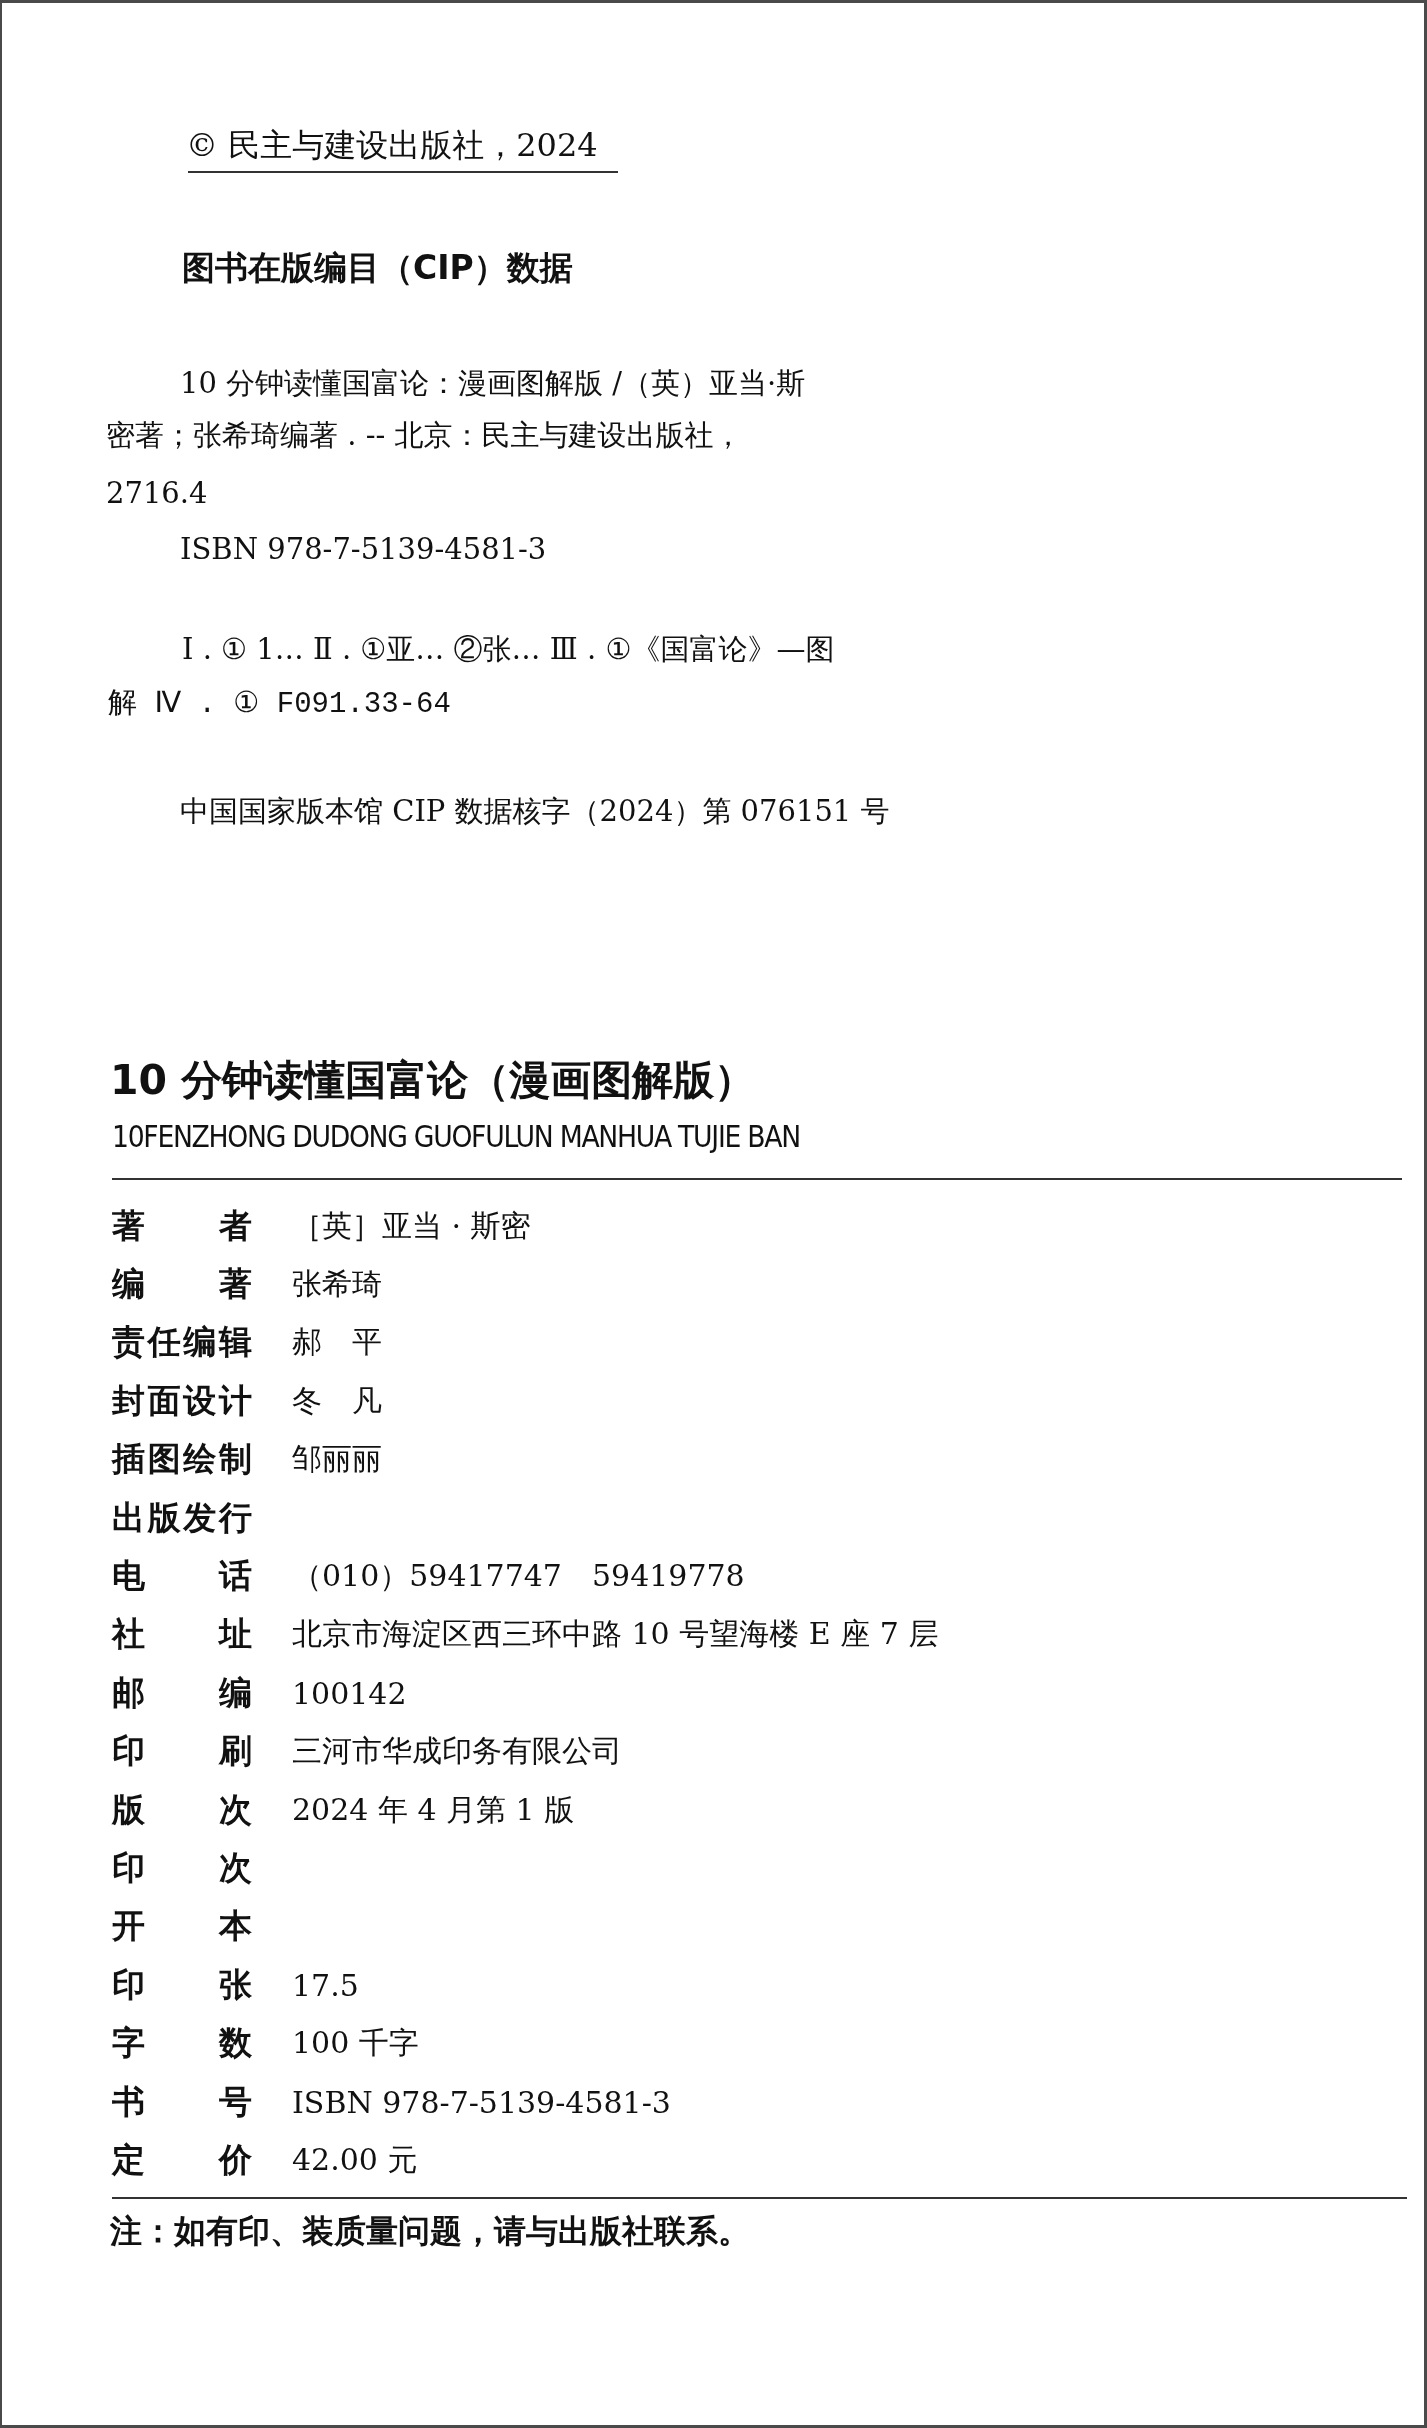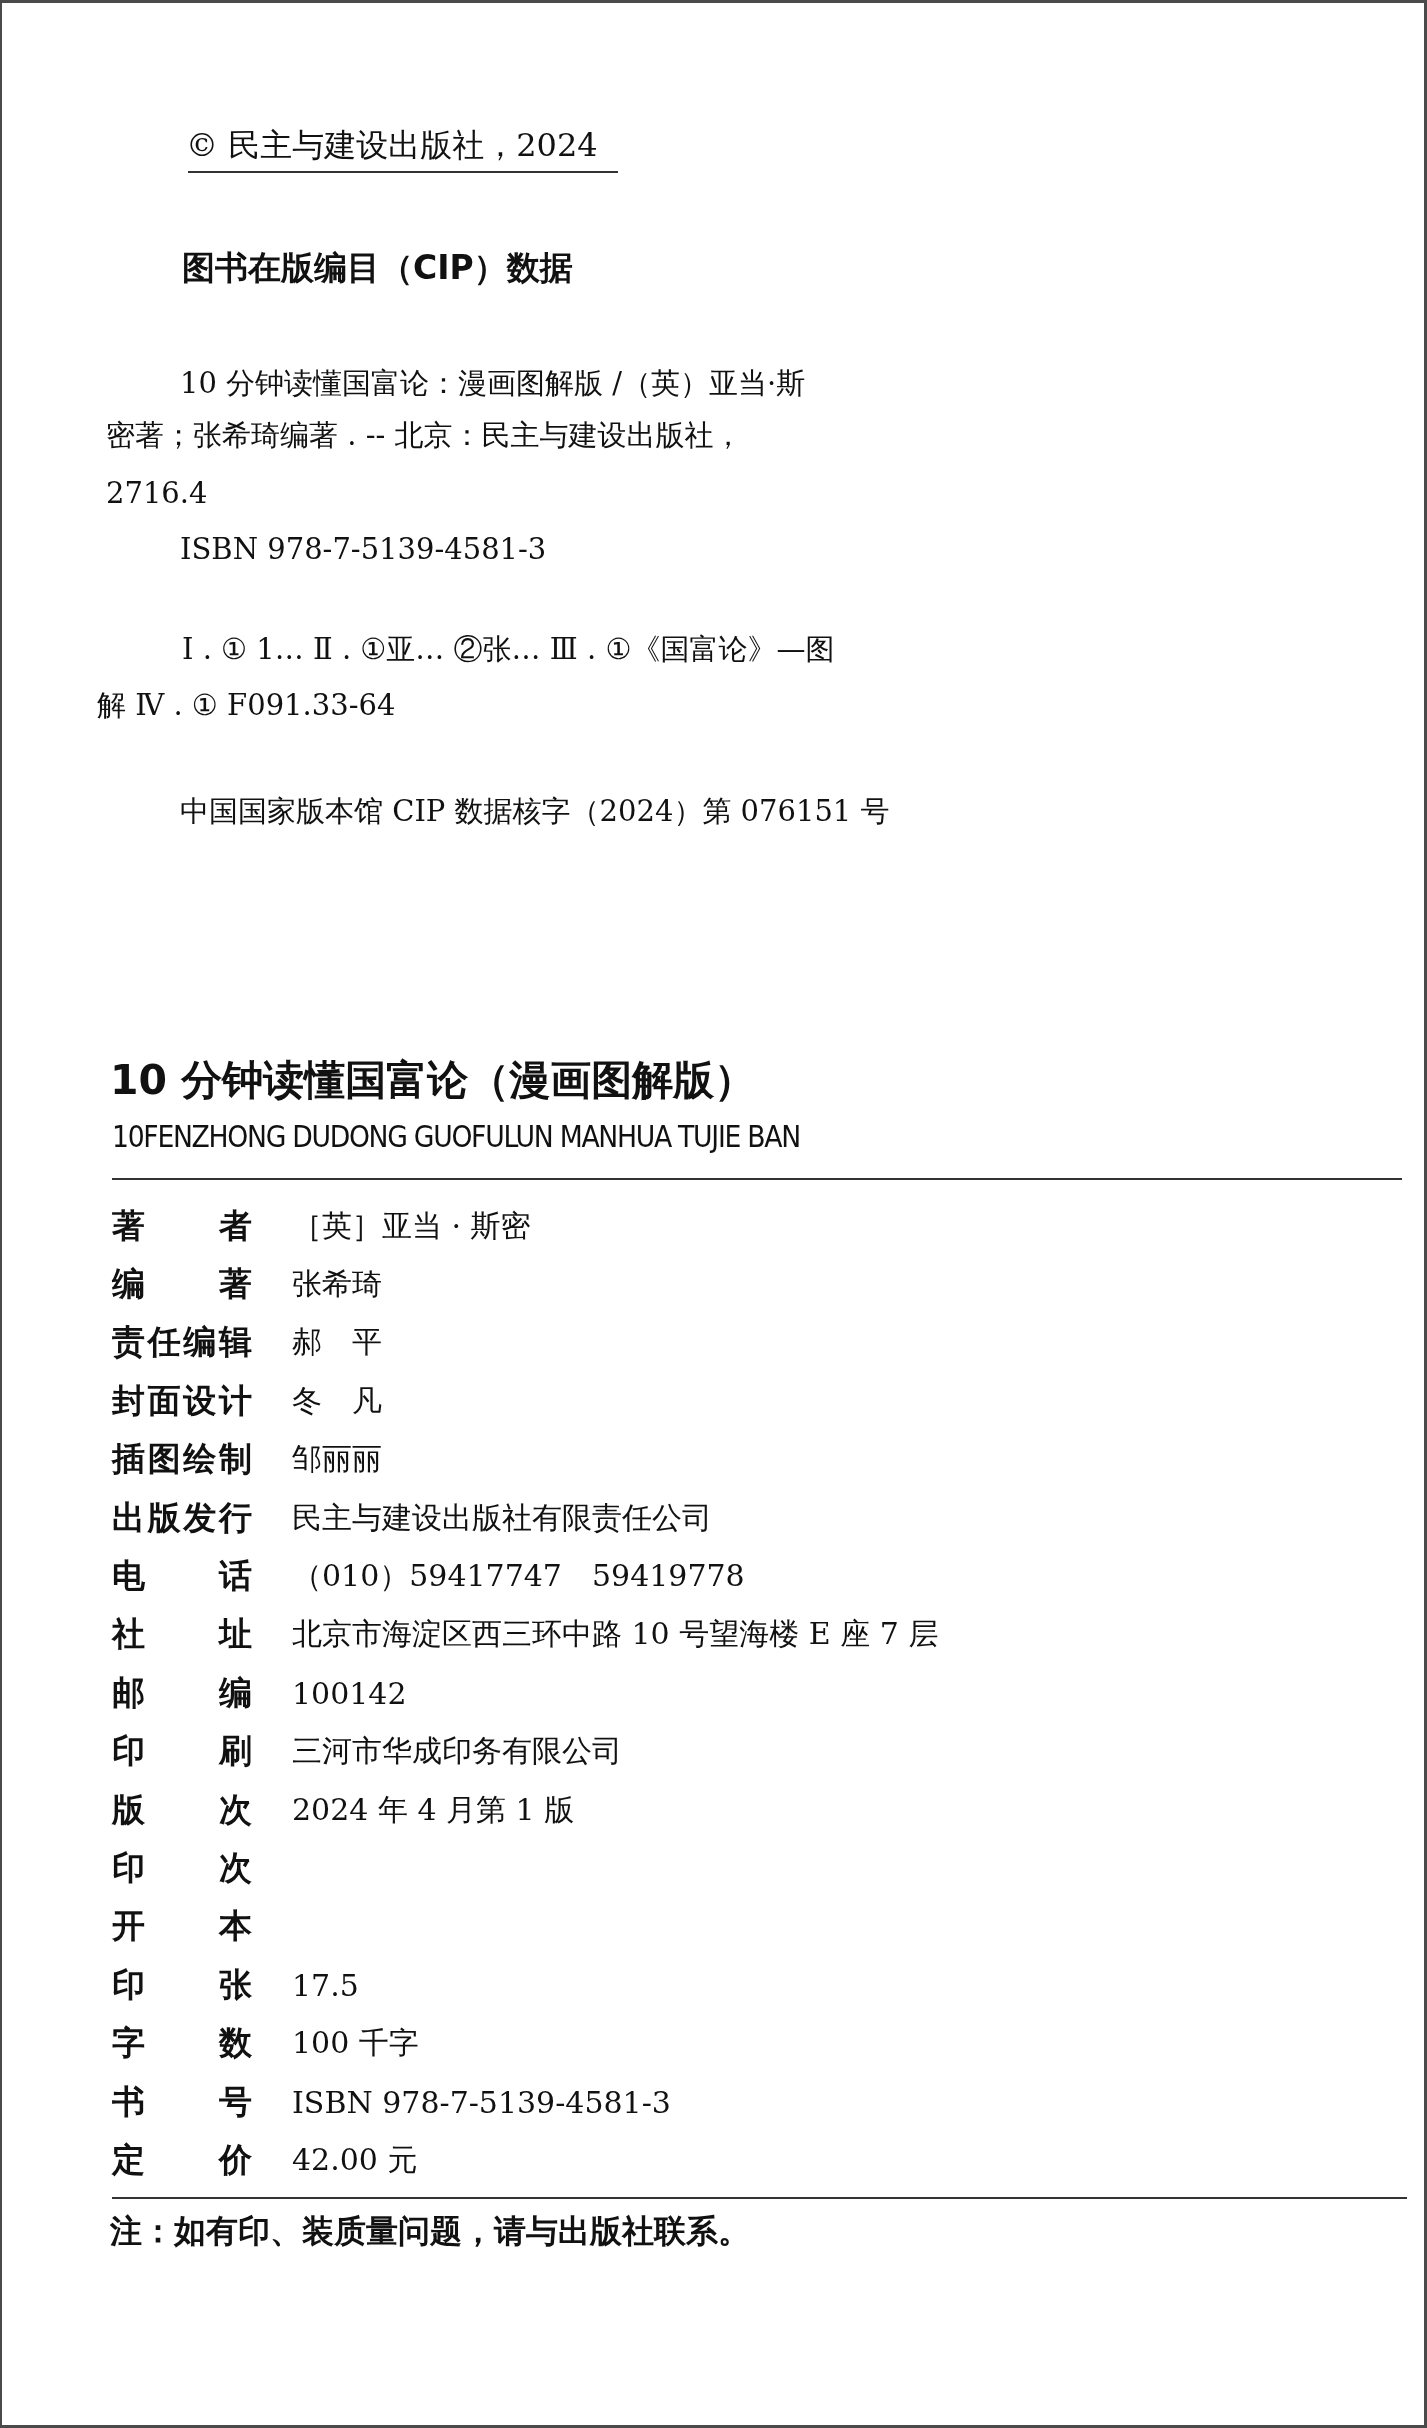--- a/index.html
+++ b/index.html
@@ -51,21 +51,21 @@
 <div class="copyright-rule"></div>
 
 <div class="abs cip-heading sans bold">图书在版编目（CIP）数据</div>
 
 <div class="abs cip-para" style="left:180px; top:368px;">10 分钟读懂国富论：漫画图解版 /（英）亚当·斯</div>
 <div class="abs cip-para" style="left:106px; top:420px;">密著；张希琦编著 . -- 北京：民主与建设出版社，</div>
 <div class="abs cip-para" style="left:106px; top:478px;">2716.4</div>
 <div class="abs cip-para" style="left:180px; top:534px;">ISBN 978-7-5139-4581-3</div>
 
 <div class="abs cip-para" style="left:182px; top:634px;">Ⅰ . ① 1… Ⅱ . ①亚… ②张… Ⅲ . ①《国富论》—图</div>
-<div class="abs cip-para" style="left:97px; top:690px;">解 Ⅳ . ① F091.33-64</div>
+<div class="abs cip-para" style="left:108px; top:690px;font-family:Liberation Mono, monospace;">解 Ⅳ . ① F091.33-64</div>
 
 <div class="abs cip-para" style="left:180px; top:796px;">中国国家版本馆 CIP 数据核字（2024）第 076151 号</div>
 
 <div class="abs title-cn sans bold">10 分钟读懂国富论（漫画图解版）</div>
 <div class="abs title-en sans">10FENZHONG DUDONG GUOFULUN MANHUA TUJIE BAN</div>
 
 <div class="hr" style="left:112px; top:1178px; width:1290px;"></div>
 
 <div class="rows" id="rows">
     <div class="row" style="top: 0px;">
@@ -109,21 +109,20 @@
       </div>
       <div class="value">邹丽丽</div>
     </div>
     <div class="row" style="top: 292px;">
       <div class="label">
         <span>出</span>
         <span>版</span>
         <span>发</span>
         <span>行</span>
       </div>
-      <div class="value">民主与建设出版社有限责任公司</div>
     </div>
     <div class="row" style="top: 350.4px;">
       <div class="label">
         <span>电</span>
         <span>话</span>
       </div>
       <div class="value">（010）59417747　59419778</div>
     </div>
     <div class="row" style="top: 408.8px;">
       <div class="label">

